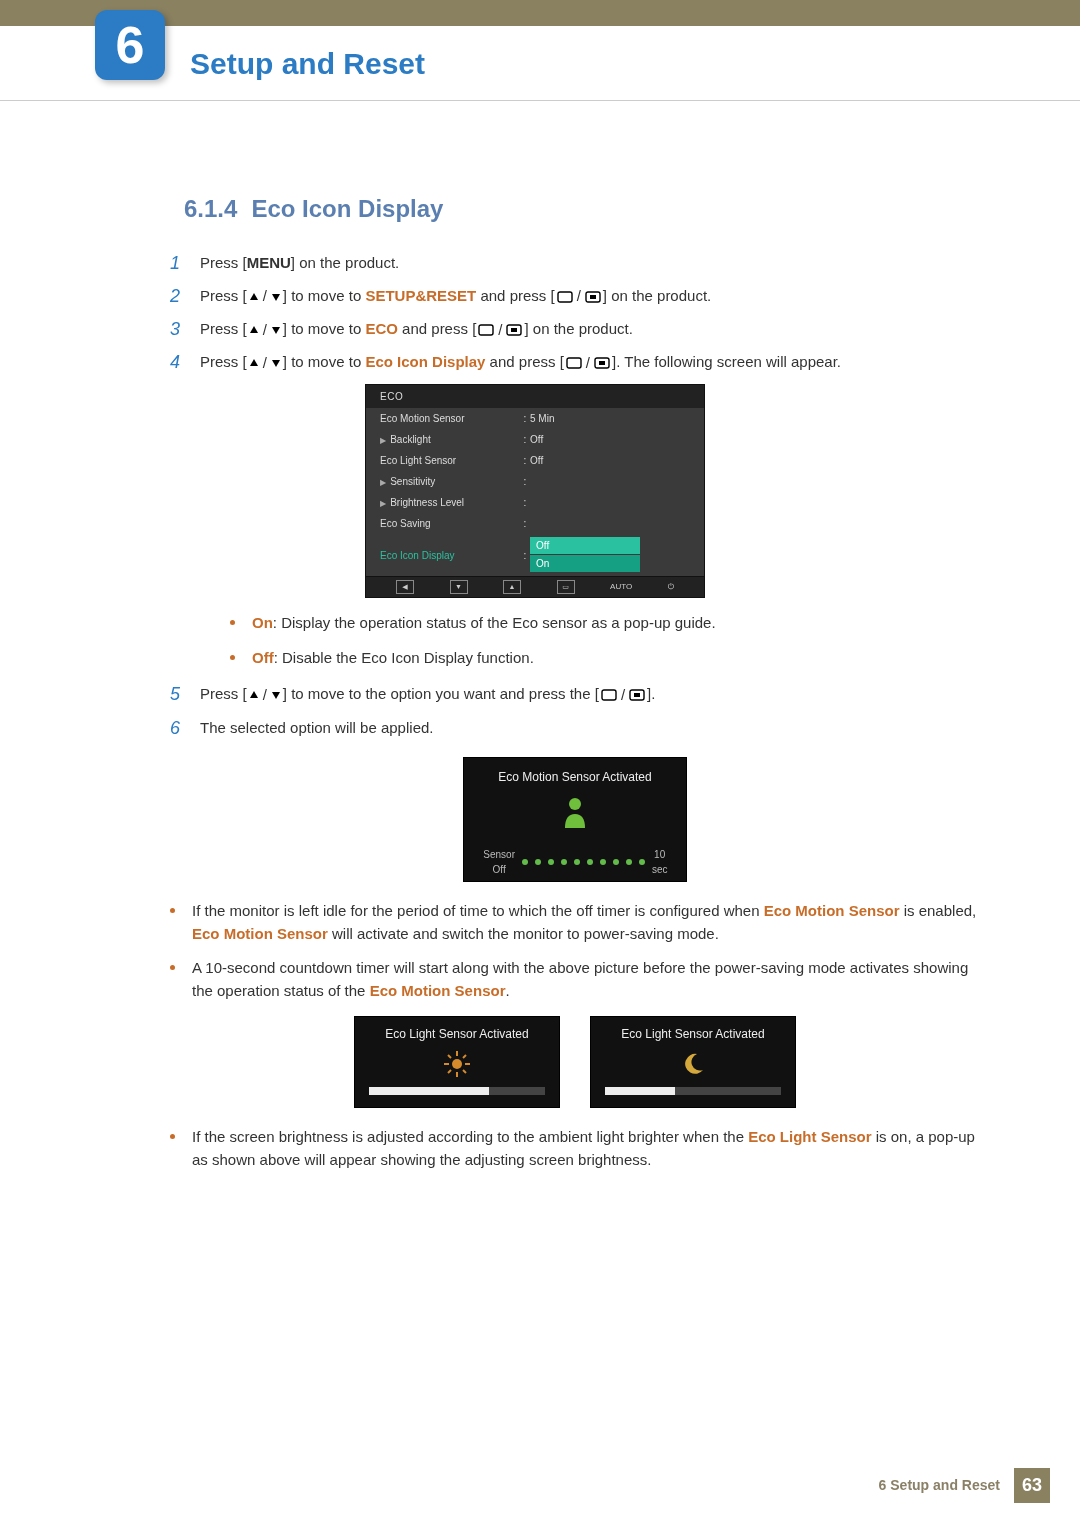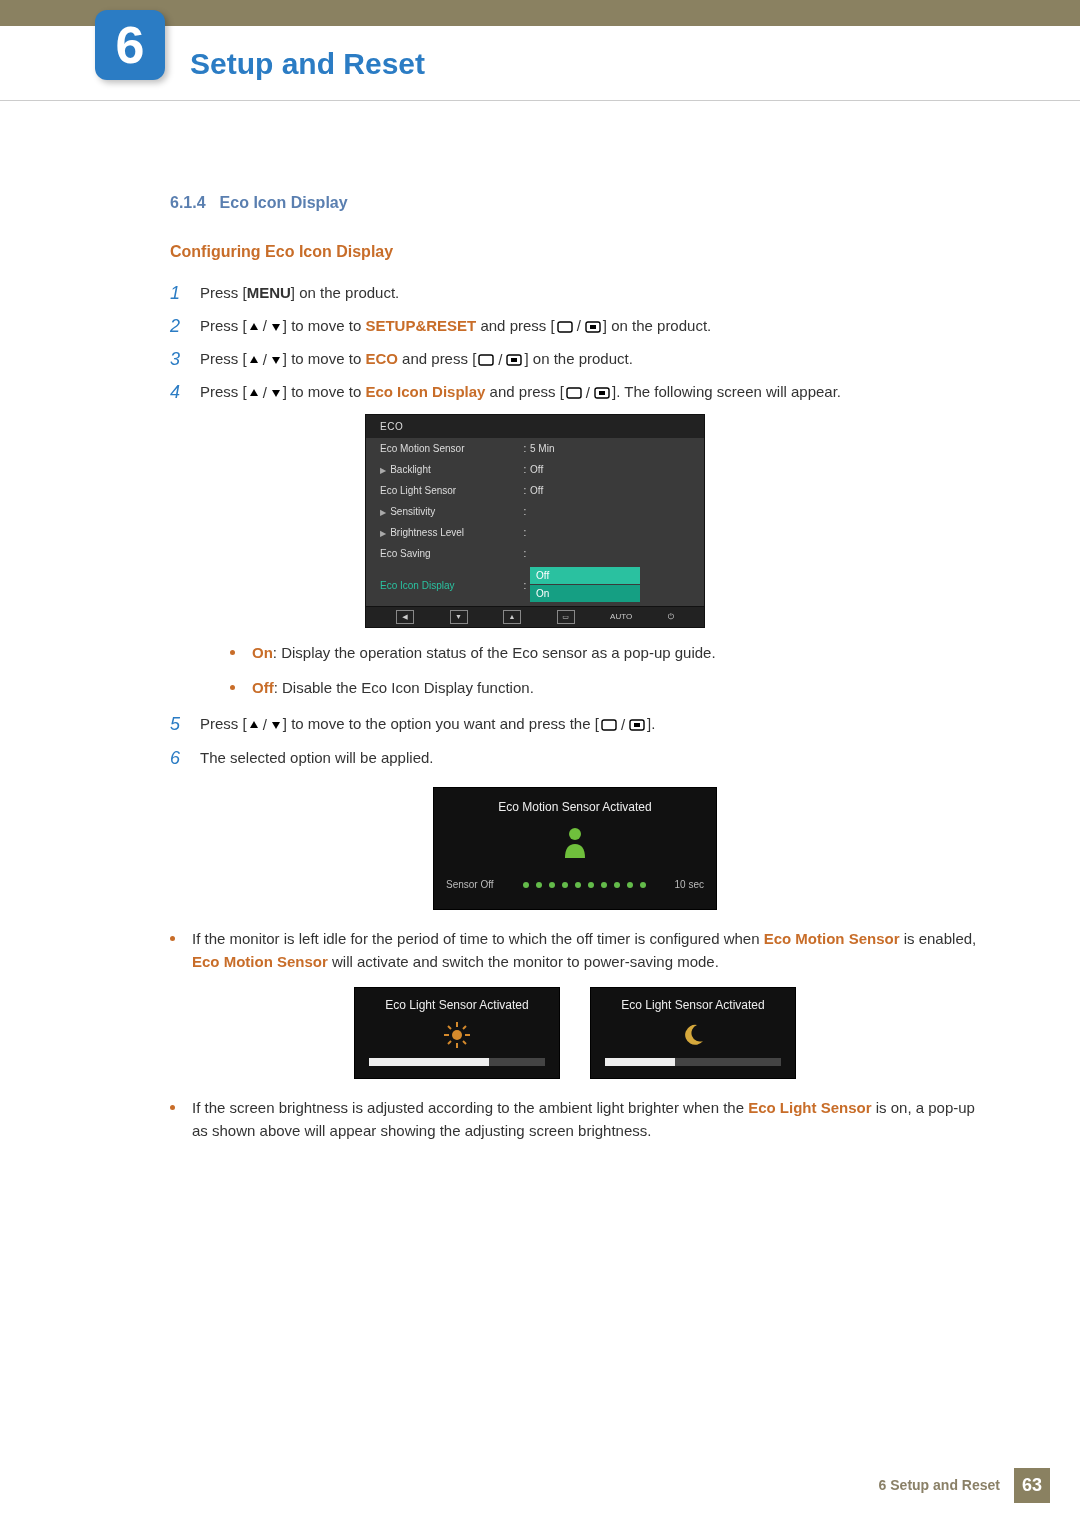--- a/index.html
+++ b/index.html
@@ -43,22 +43,23 @@
     margin-left: 95px;
     color: #2b7cc4;
     font-size: 30px;
     font-weight: bold;
   }
   .content {
     padding: 90px 100px 0 170px;
   }
   h2.section {
     color: #5a7fb0;
-    font-size: 16px;
+    font-size: 24px;
     margin-bottom: 25px;
+    margin-left: 14px;
   }
   h2.section .num { margin-right: 14px; }
   h3.sub {
     color: #c86d29;
     font-size: 16px;
     margin-bottom: 18px;
   }
   ol.steps {
     list-style: none;
     counter-reset: step;
@@ -163,27 +164,27 @@
     display: flex;
     align-items: center;
     justify-content: center;
     border: 1px solid #888;
     font-size: 7px;
     color: #ccc;
   }
   .osd-footer .fi.noborder { border: none; width: auto; font-size: 8px; }
   
   .popup {
-    width: 284px;
+    width: 224px;
     background: #111;
     border: 1px solid #000;
     color: #eee;
     font-size: 12px;
     text-align: center;
-    padding: 10px 12px 17px;
+    padding: 10px 12px 4px;
     margin: 4px auto 18px;
   }
   .popup-person {
     margin: 10px auto 14px;
     width: 28px;
   }
   .popup-bar {
     display: flex;
     align-items: center;
     justify-content: space-between;
@@ -259,21 +260,20 @@
     <div class="chapter-num">6</div>
     <div class="chapter-title">Setup and Reset</div>
   </div>
 
   <div class="content">
 
     <h2 class="section">
       <span class="num">6.1.4</span><span>Eco Icon Display</span>
     </h2>
 
-    <h3 class="sub">Configuring Eco Icon Display</h3>
 
     <ol class="steps">
       <li>
         <span>Press [</span><span class="bold">MENU</span><span>] on the product.</span>
       </li>
       <li>
         <span>Press [</span><span class="ico"><svg width="10" height="10">
               <polygon points="5,1 9,8 1,8" fill="#000"></polygon>
             </svg>/<svg width="10" height="10">
               <polygon points="1,2 9,2 5,9" fill="#000"></polygon>
@@ -404,20 +404,23 @@
             <span></span>
             <span></span>
         </div>
         <span>10 sec</span>
       </div>
     </div>
 
     <ul class="bullets" style="padding-left:0;">
       <li>
         <span>If the monitor is left idle for the period of time to which the off timer is configured when </span><span class="accent">Eco Motion Sensor</span><span> is enabled, </span><span class="accent">Eco Motion Sensor</span><span> will activate and switch the monitor to power-saving mode.</span>
+      </li>
+      <li>
+        <span>A 10-second countdown timer will start along with the above picture before the power-saving mode activates showing the operation status of the </span><span class="accent">Eco Motion Sensor</span><span>.</span>
       </li>
     </ul>
 
     <div class="popup-row">
       <div class="popup-sm">
         <div>Eco Light Sensor Activated</div>
         <div class="popup-icon">
           <svg width="26" height="26">
               <circle cx="13" cy="13" r="5" fill="#d58a2c"></circle>
             <g stroke="#d58a2c" stroke-width="2">

